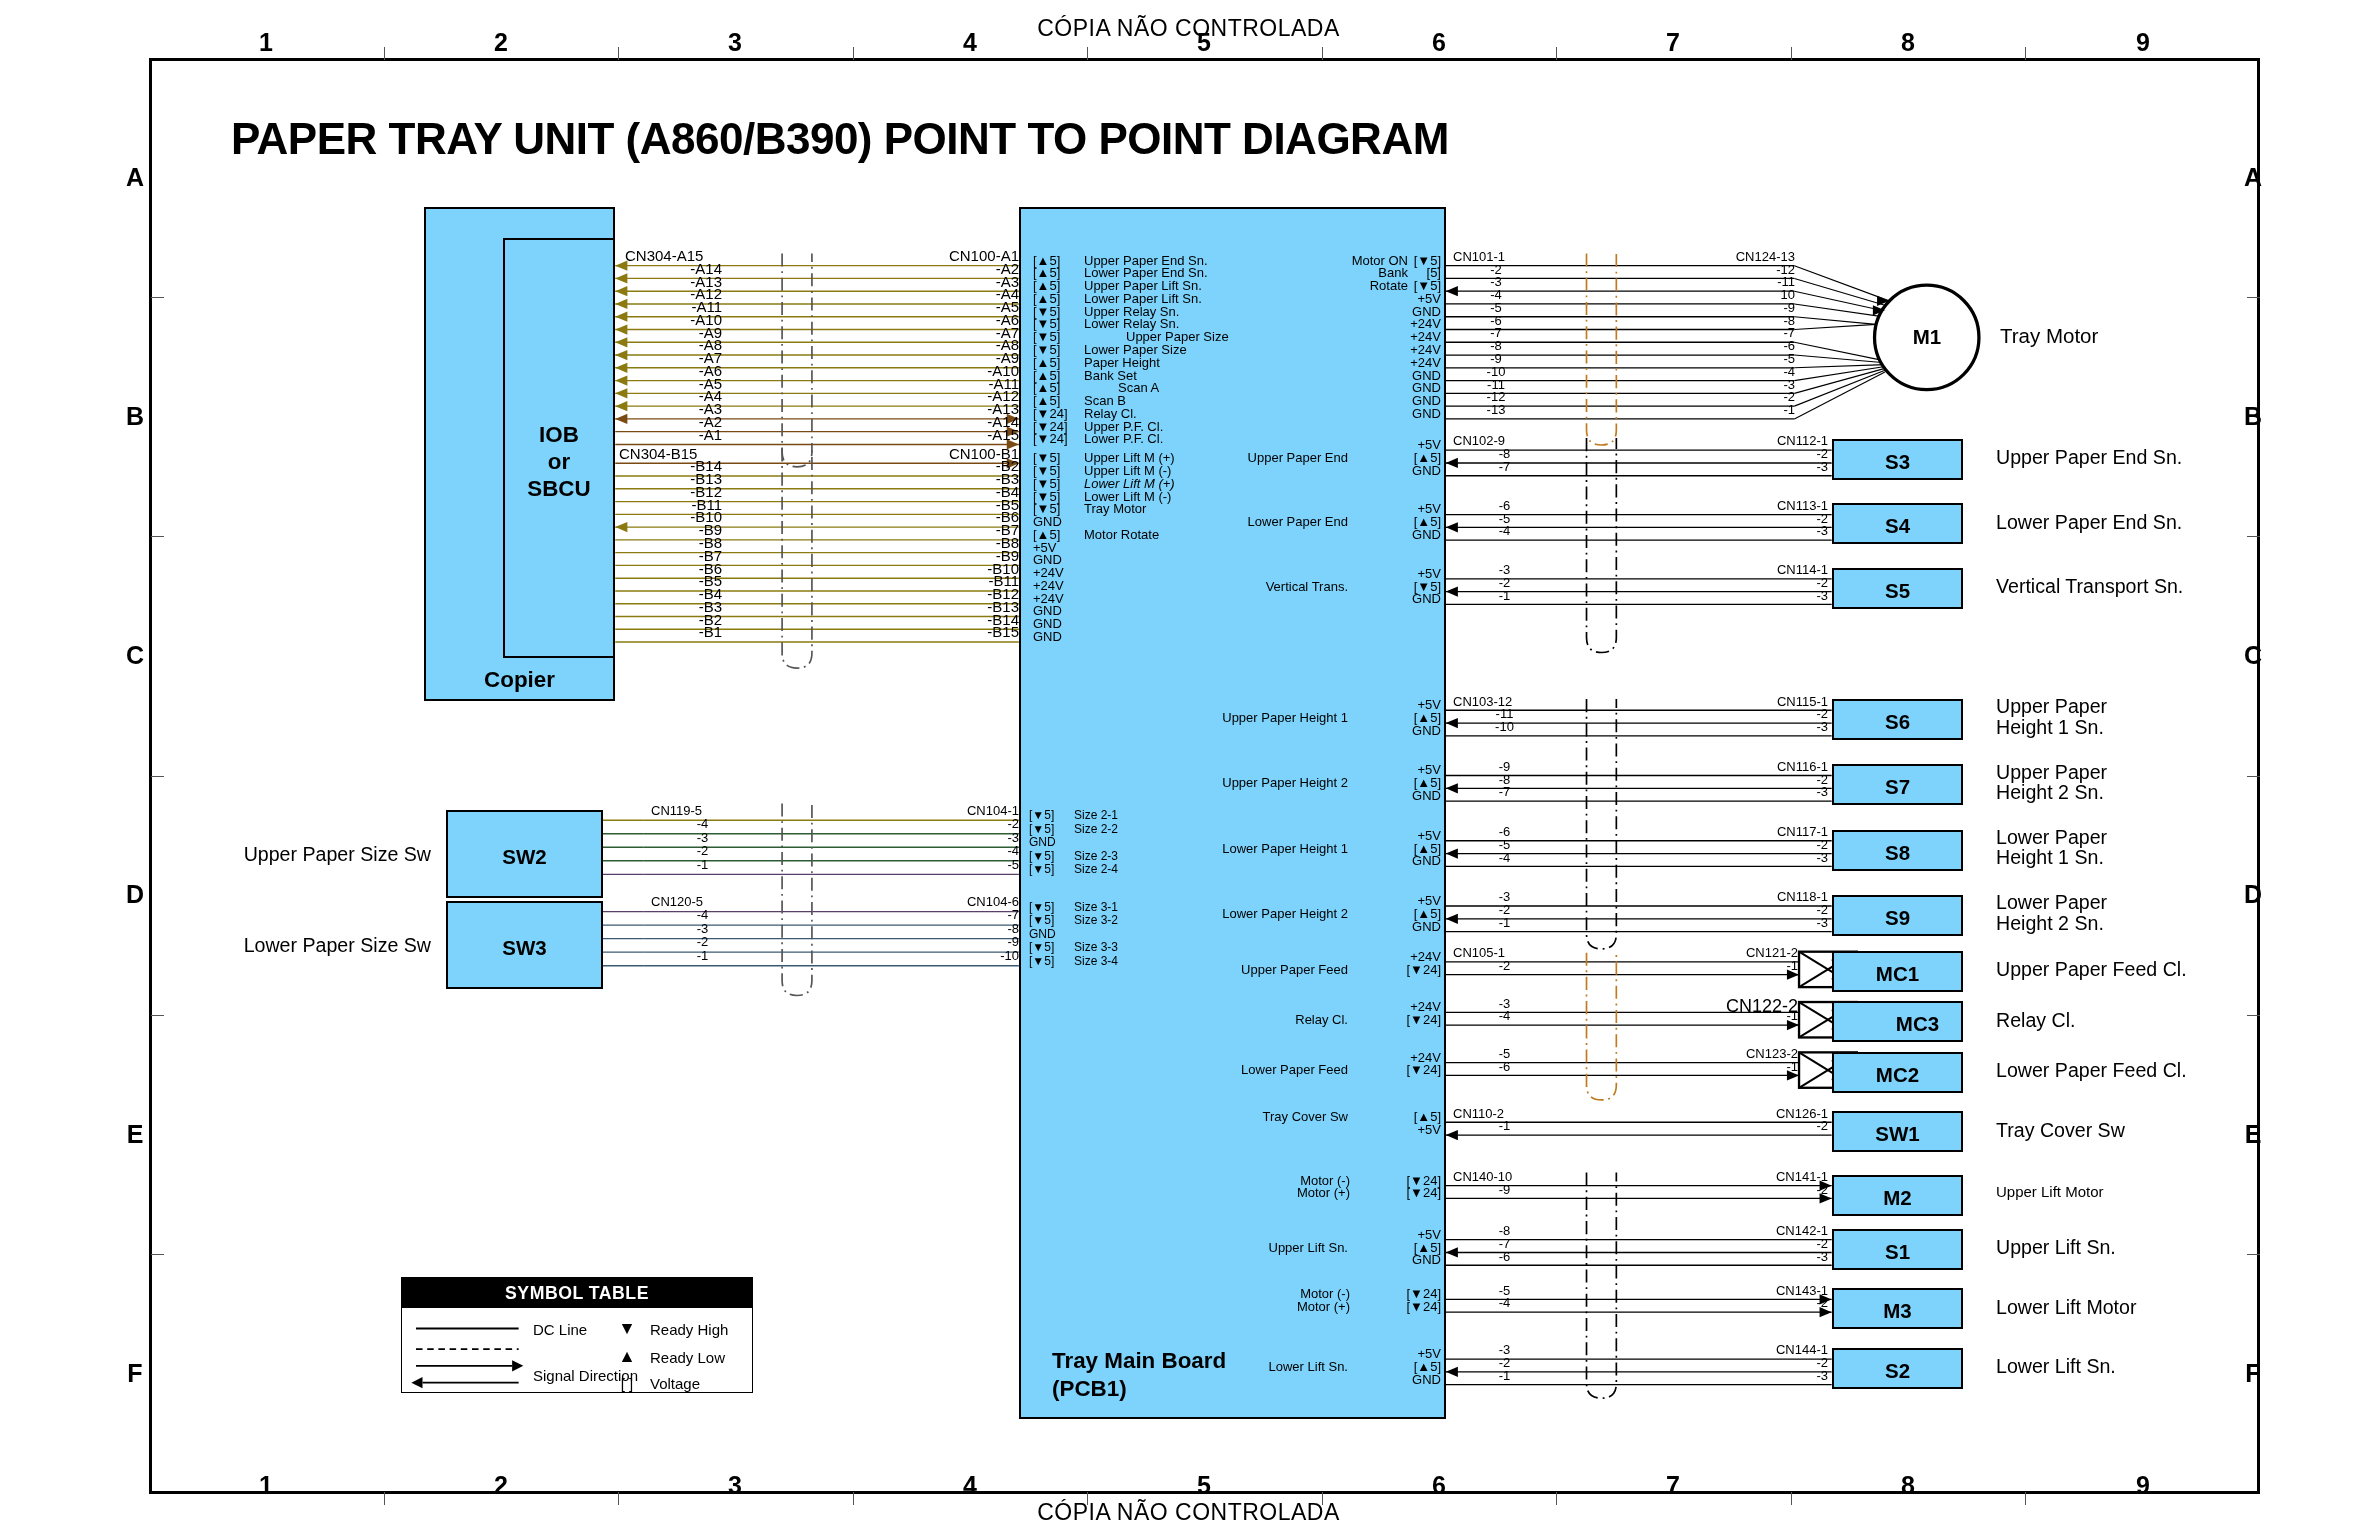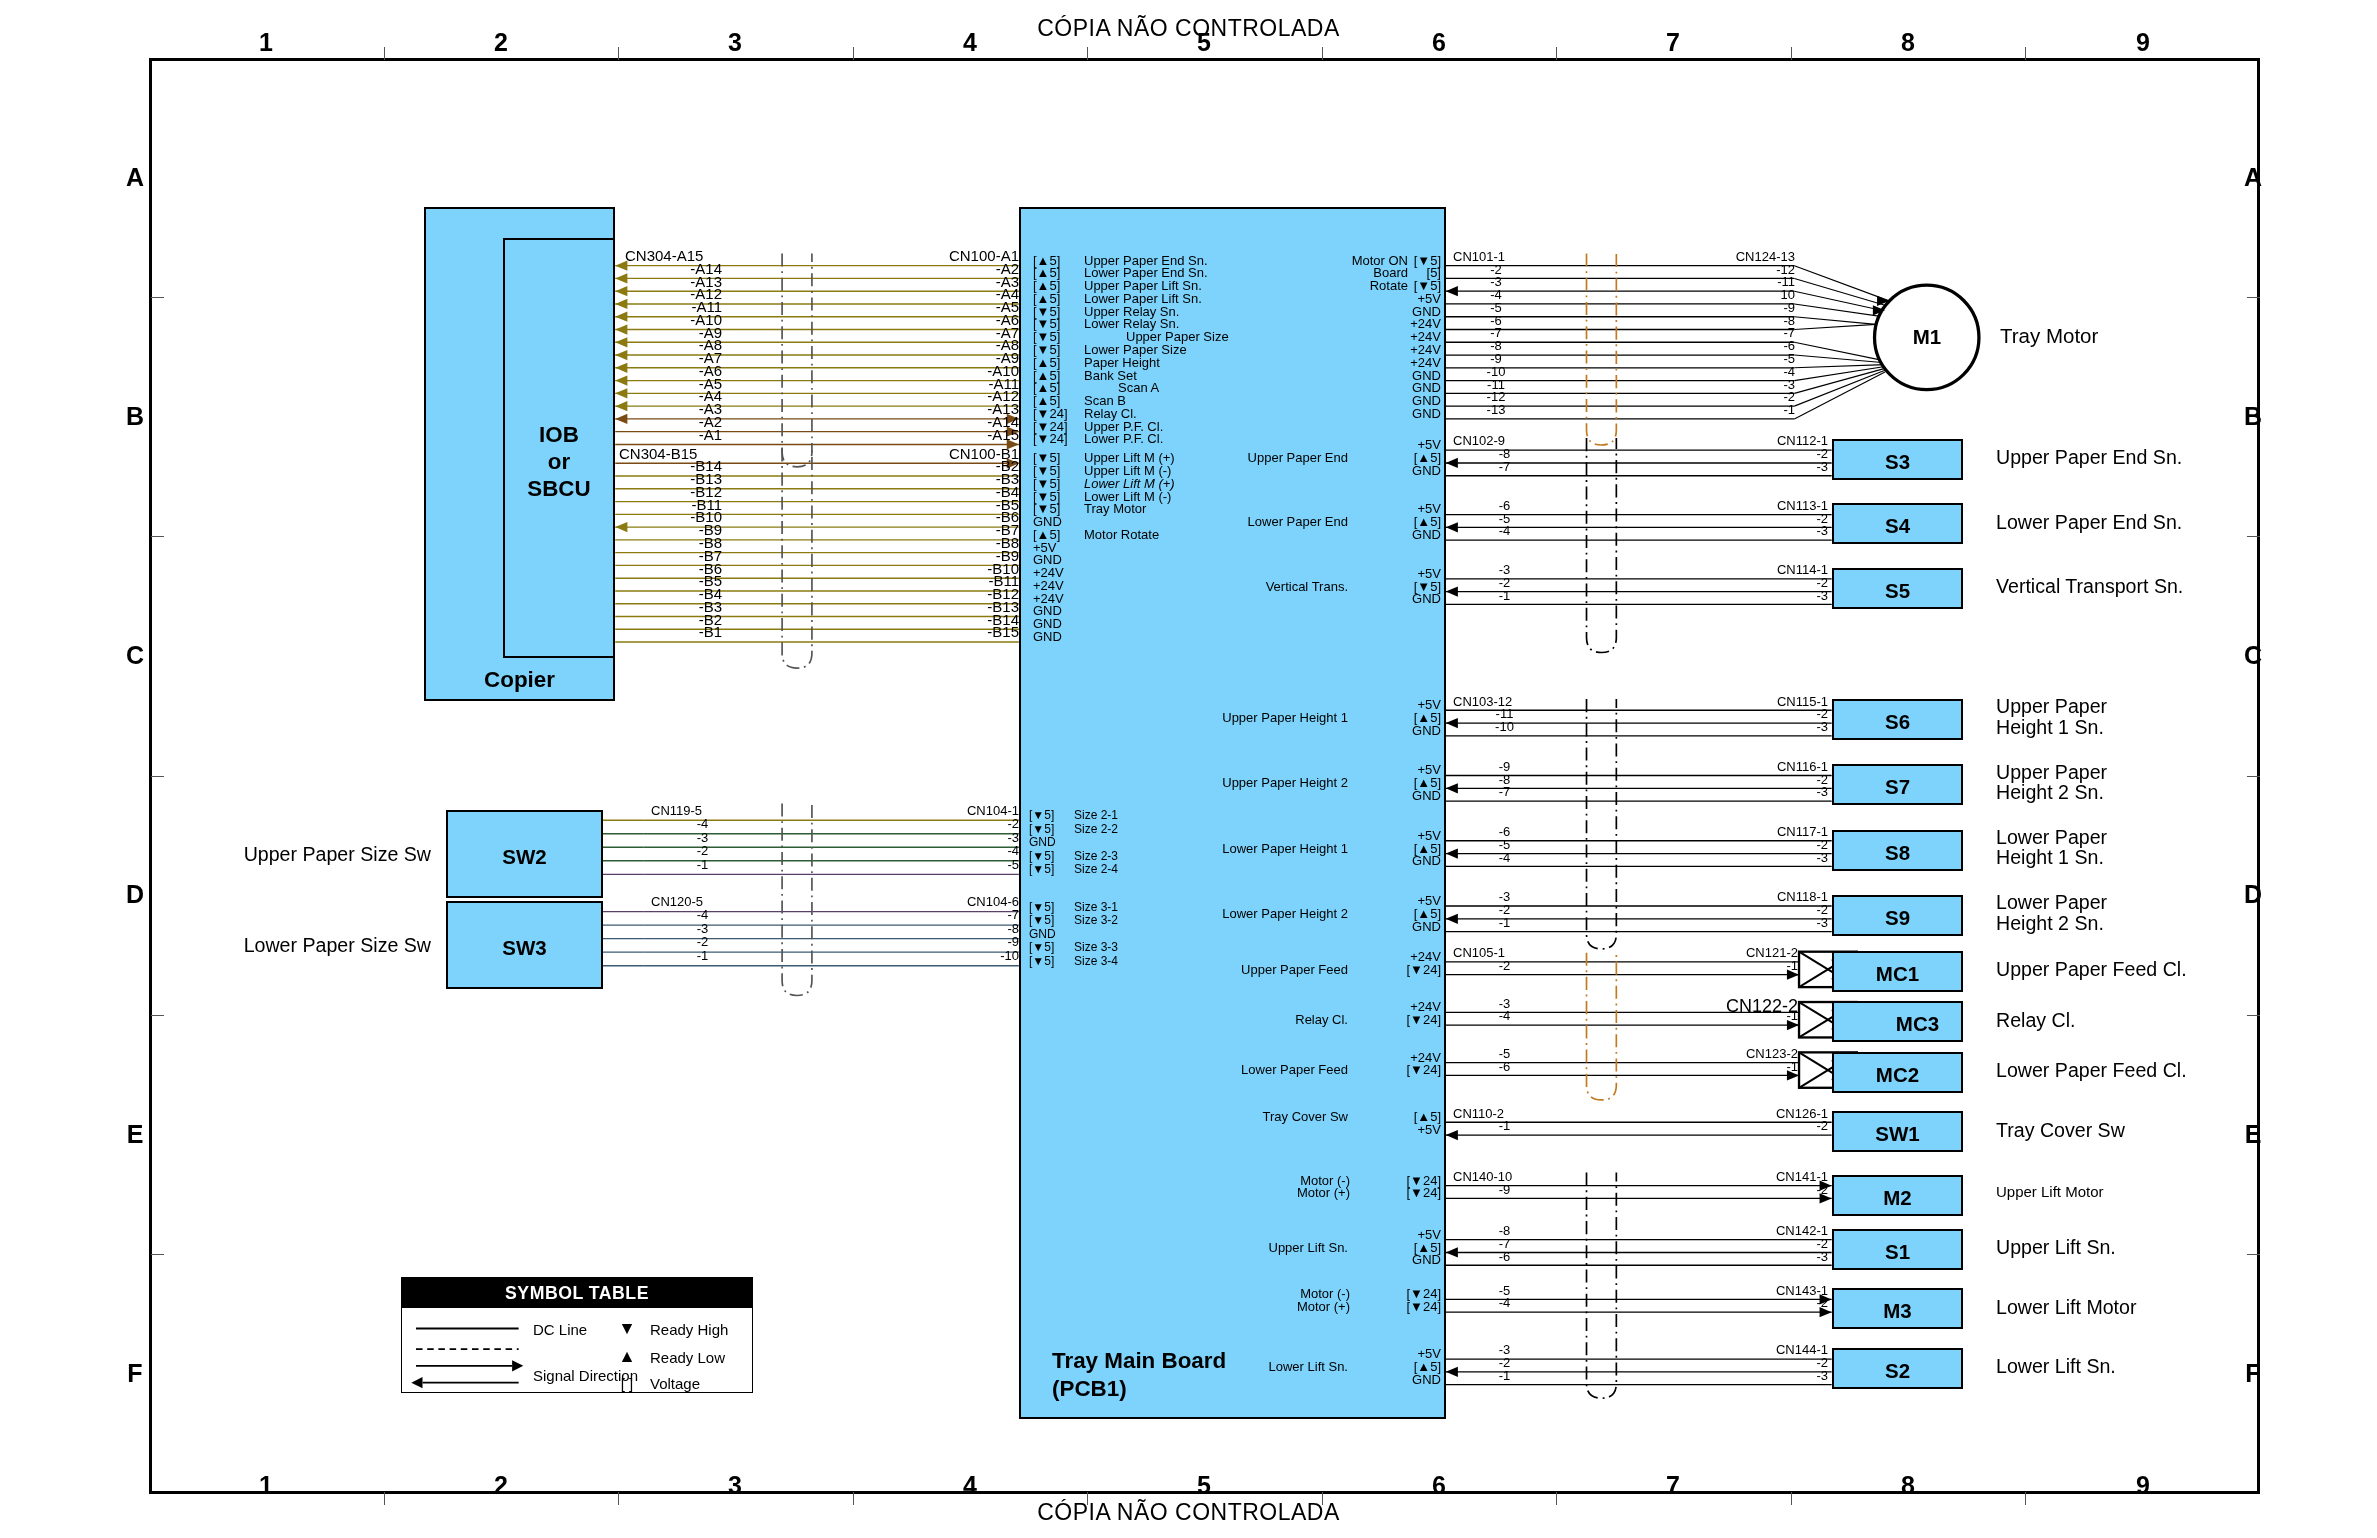--- a/index.html
+++ b/index.html
@@ -36,20 +36,21 @@
 </head>
 <body>
 
 <div class="page">
 
   <div class="hdr" id="hdr-top">CÓPIA NÃO CONTROLADA</div>
   <div class="hdr" id="hdr-bot">CÓPIA NÃO CONTROLADA</div>
 
   <div class="frame"></div>
 
+  <div class="title">PAPER TRAY UNIT (A860/B390) POINT TO POINT DIAGRAM</div>
 
   <div id="grid-labels">
       <div class="colnum" style="left: 238px; top: 28px;">1</div>
       <div class="colnum" style="left: 238px; top: 1471px;">1</div>
       <div class="tick" style="left: 384px; top: 47px; width: 0.9px; height: 13px;"></div>
       <div class="tick" style="left: 384px; top: 1492px; width: 0.9px; height: 13px;"></div>
       <div class="colnum" style="left: 473px; top: 28px;">2</div>
       <div class="colnum" style="left: 473px; top: 1471px;">2</div>
       <div class="tick" style="left: 618px; top: 47px; width: 0.9px; height: 13px;"></div>
       <div class="tick" style="left: 618px; top: 1492px; width: 0.9px; height: 13px;"></div>
@@ -406,21 +407,21 @@
       <div class="txt " style="left: 1033px; top: 604px; font-size: 13px;">GND</div>
       <div class="txt " style="left: 1033px; top: 617px; font-size: 13px;">GND</div>
       <div class="txt " style="left: 1033px; top: 630px; font-size: 13px;">GND</div>
       <div class="txt " style="left: 1084px; top: 451px; font-size: 13px;">Upper Lift M (+)</div>
       <div class="txt " style="left: 1084px; top: 464px; font-size: 13px;">Upper Lift M (-)</div>
       <div class="txt " style="left: 1084px; top: 477px; font-size: 13px; font-style: italic;">Lower Lift M (+)</div>
       <div class="txt " style="left: 1084px; top: 490px; font-size: 13px;">Lower Lift M (-)</div>
       <div class="txt " style="left: 1084px; top: 502px; font-size: 13px;">Tray Motor</div>
       <div class="txt " style="left: 1084px; top: 528px; font-size: 13px;">Motor Rotate</div>
       <div class="txt r" style="left: 1305px; top: 254px; width: 103px; font-size: 13px;">Motor ON</div>
-      <div class="txt r" style="left: 1305px; top: 266px; width: 103px; font-size: 13px;">Board</div>
+      <div class="txt r" style="left: 1305px; top: 266px; width: 103px; font-size: 13px;">Bank</div>
       <div class="txt r" style="left: 1305px; top: 279px; width: 103px; font-size: 13px;">Rotate</div>
       <div class="txt r" style="left: 1350px; top: 254px; width: 91px; font-size: 13px;">[▼5]</div>
       <div class="txt r" style="left: 1350px; top: 266px; width: 91px; font-size: 13px;">[5]</div>
       <div class="txt r" style="left: 1350px; top: 279px; width: 91px; font-size: 13px;">[▼5]</div>
       <div class="txt r" style="left: 1350px; top: 292px; width: 91px; font-size: 13px;">+5V</div>
       <div class="txt r" style="left: 1350px; top: 305px; width: 91px; font-size: 13px;">GND</div>
       <div class="txt r" style="left: 1350px; top: 317px; width: 91px; font-size: 13px;">+24V</div>
       <div class="txt r" style="left: 1350px; top: 330px; width: 91px; font-size: 13px;">+24V</div>
       <div class="txt r" style="left: 1350px; top: 343px; width: 91px; font-size: 13px;">+24V</div>
       <div class="txt r" style="left: 1350px; top: 356px; width: 91px; font-size: 13px;">+24V</div>

